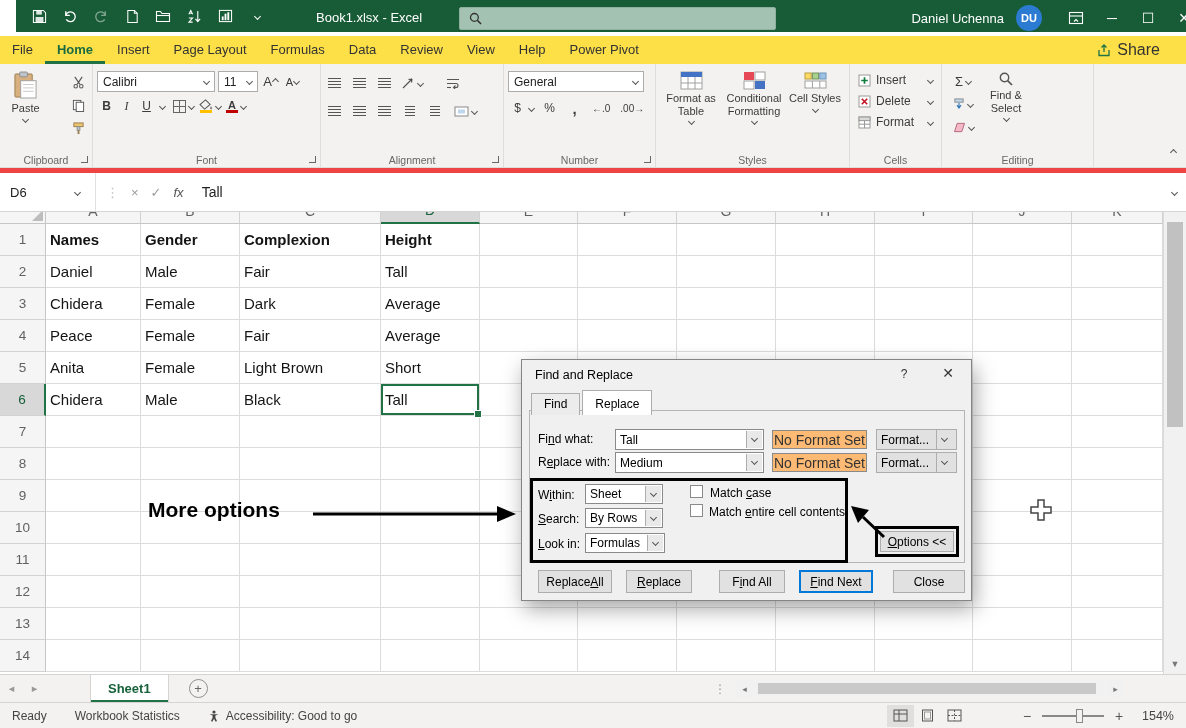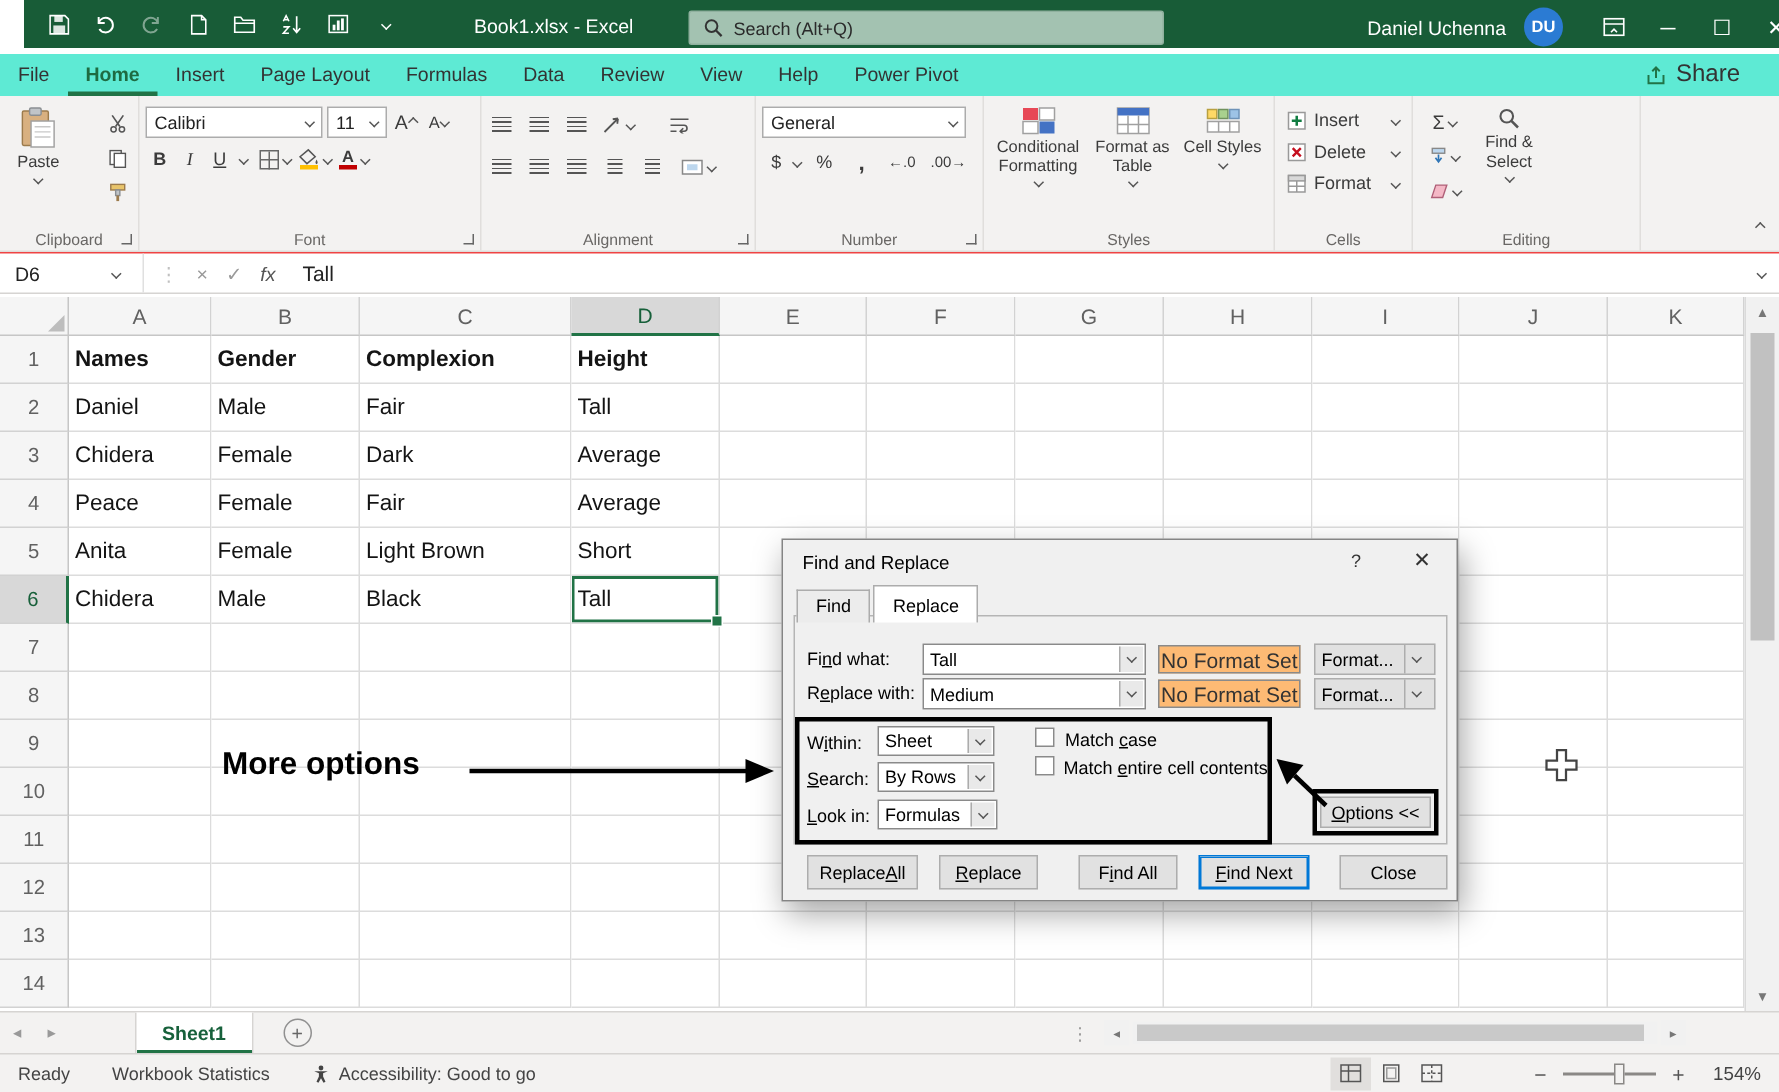--- a/index.html
+++ b/index.html
@@ -15,21 +15,21 @@
   .tb-title { position:absolute; left:300px; top:0; height:36px; line-height:36px; font-size:13px; color:#fff; }
   .tb-search { position:absolute; left:443px; top:7px; width:317px; height:23px; background:#A3C2B1; border:1px solid #8FB09E; border-radius:2px; display:flex; align-items:center; gap:7px; padding-left:9px; cursor:text; }
   .tb-search input { border:none; outline:none; background:transparent; font-family:inherit; font-size:12px; color:#222; width:250px; }
   .tb-search input::placeholder { color:#2a2a2a; opacity:1; }
   .tb-right { position:absolute; right:0; top:0; height:36px; display:flex; align-items:center; }
   .tb-user { font-size:13px; margin-right:12px; }
   .avatar { width:26px; height:26px; border-radius:50%; background:#2B7BD3; color:#fff; font-size:11px; font-weight:700; display:flex; align-items:center; justify-content:center; margin-right:16px; cursor:pointer; }
   .winbtn { width:36px; height:36px; display:flex; align-items:center; justify-content:center; font-size:14px; color:#fff; cursor:pointer; }
 
   
-  .tabrow { position:absolute; top:36px; left:0; width:100%; height:28px; background:#5eead4; display:flex; align-items:center; z-index:29; }
+  .tabrow { position:absolute; top:36px; left:0; width:100%; height:28px; background:#fde047; display:flex; align-items:center; z-index:29; }
   .rtab { padding:0 12px; font-size:13px; color:#333; line-height:28px; cursor:pointer; white-space:nowrap; }
   .rtab.active { color:#1E6B41; font-weight:600; box-shadow:inset 0 -3px 0 #217346; }
   .share-btn { margin-left:auto; margin-right:16px; align-self:center; display:flex; align-items:center; gap:6px; font-size:16px; color:#333; padding:3px 10px; border-radius:3px; cursor:pointer; }
 
   
   .ribbon { position:absolute; top:64px; left:0; width:100%; height:104px; background:#F3F2F1; border-bottom:1px solid #DFDDDB; display:flex; z-index:28; }
   .rgroup { position:relative; border-right:1px solid #E0DEDC; padding:3px 4px 16px; }
   .glabel { position:absolute; bottom:1px; left:0; right:0; text-align:center; font-size:10.5px; color:#696765; }
   .launcher { position:absolute; right:2px; bottom:2px; width:10px; height:10px; cursor:pointer; }
   .launcher::before { content:""; position:absolute; right:2px; bottom:2px; width:6px; height:6px; border-right:1.3px solid #666; border-bottom:1.3px solid #666; }
@@ -40,21 +40,21 @@
   .rcombo { height:21px; background:#fff; border:1px solid #ACACAC; display:flex; align-items:center; font-size:12px; padding:0 5px; color:#222; cursor:pointer; }
   .rcombo .chv { margin-left:auto; }
   .rrow { display:flex; align-items:center; gap:3px; }
   .rcol { display:flex; flex-direction:column; gap:4px; width:100%; }
   .lnico { width:13px; height:10px; background:repeating-linear-gradient(to bottom,#555 0 1px,transparent 1px 3px); }
   .redbar { width:12px; height:3px; background:#C00000; margin-top:-1px; }
   .cellrow { display:flex; align-items:center; gap:5px; font-size:12px; color:#3b3b3b; padding:2px 4px; cursor:pointer; }
   .ribbon-collapse { position:absolute; right:10px; bottom:6px; cursor:pointer; }
 
   
-  .fbar { position:absolute; top:168px; left:0; width:100%; height:28px; background:#fff; border-top:1px solid #ef4444; border-bottom:1px solid #D6D4D2; display:flex; align-items:stretch; z-index:27; }
+  .fbar { position:absolute; top:168px; left:0; width:100%; height:44px; background:#fff; border-top:5px solid #ef4444; border-bottom:1px solid #D6D4D2; display:flex; align-items:stretch; z-index:27; }
   .namebox { width:96px; border-right:1px solid #E0E0E0; display:flex; align-items:center; padding:0 6px 0 10px; gap:6px; }
   .namebox input { border:none; outline:none; width:56px; font-size:13px; color:#222; font-family:inherit; }
   .fxarea { display:flex; align-items:center; gap:12px; padding:0 10px; color:#9a9a9a; font-size:13px; }
   .fx-it { font-style:italic; color:#555; font-size:13px; }
   .fcontent { font-size:14px; color:#222; display:flex; align-items:center; padding-left:8px; flex:1; }
   .fbar-chv { width:26px; display:flex; align-items:center; justify-content:center; }
 
   
   :root { --cols:46px 95px 99px 141px 99px 98px 99px 99px 99px 98px 99px 1fr; }
   .col-headers { position:absolute; top:198px; left:0; right:23px; height:26px; display:grid; grid-template-columns:var(--cols); z-index:5; }
@@ -178,21 +178,20 @@
     <span class="qbtn">
         <span class="chv" style="border-color:#fff;"></span>
       </span>
   </div>
   <div class="tb-title">Book1.xlsx -  Excel</div>
   <div class="tb-search">
     <svg width="13" height="13" viewBox="0 0 14 14">
         <circle cx="5.8" cy="5.8" r="4.2" fill="none" stroke="#333" stroke-width="1.4"></circle>
         <line x1="9" y1="9" x2="13" y2="13" stroke="#333" stroke-width="1.6"></line>
       </svg>
-    <input placeholder="Search (Alt+Q)" style="">
   </div>
   <div class="tb-right">
     <span class="tb-user">Daniel Uchenna</span>
     <span class="avatar">DU</span>
     <span class="winbtn">
       <svg width="16" height="14" viewBox="0 0 16 14">
           <rect x="1.5" y="1.5" width="13" height="11" fill="none" stroke="#fff" stroke-width="1.1"></rect>
           <path d="M1.5 5 h13" stroke="#fff" stroke-width="1.1"></path>
           <path d="M6 10.5 l2-2 2 2" fill="none" stroke="#fff" stroke-width="1.1"></path>
         </svg>
@@ -381,37 +380,37 @@
         <span class="sb" style="font-size:15px; font-weight:700;">,</span>
         <span class="sb" style="font-size:10px;">←.0</span>
         <span class="sb" style="font-size:10px;">.00→</span>
       </div>
     </div>
     <span class="glabel">Number</span>
     <span class="launcher"></span>
   </div>
 
   <div class="rgroup" style="width:194px; display:flex;">
+    <div class="bb" style="width:62px;">
+      <svg width="23" height="19" viewBox="0 0 23 19">
+          <rect x="1" y="1" width="21" height="17" fill="#fff" stroke="#A0A0A0"></rect>
+          <rect x="1" y="1" width="21" height="5" fill="#4472C4"></rect>
+          <path d="M8 6 v12 M15 6 v12 M1 12 h21" stroke="#A0A0A0"></path>
+        </svg>
+      <span>Format as Table</span>
+      <span class="chv" style="margin:0;"></span>
+    </div>
     <div class="bb" style="width:64px;">
       <svg width="23" height="19" viewBox="0 0 23 19">
           <rect x="1" y="1" width="10" height="8" fill="#E74856"></rect>
           <rect x="12" y="1" width="10" height="8" fill="#fff" stroke="#A0A0A0"></rect>
           <rect x="1" y="10" width="10" height="8" fill="#fff" stroke="#A0A0A0"></rect>
           <rect x="12" y="10" width="10" height="8" fill="#4472C4"></rect>
         </svg>
       <span>Conditional Formatting</span>
-      <span class="chv" style="margin:0;"></span>
-    </div>
-    <div class="bb" style="width:62px;">
-      <svg width="23" height="19" viewBox="0 0 23 19">
-          <rect x="1" y="1" width="21" height="17" fill="#fff" stroke="#A0A0A0"></rect>
-          <rect x="1" y="1" width="21" height="5" fill="#4472C4"></rect>
-          <path d="M8 6 v12 M15 6 v12 M1 12 h21" stroke="#A0A0A0"></path>
-        </svg>
-      <span>Format as Table</span>
       <span class="chv" style="margin:0;"></span>
     </div>
     <div class="bb" style="width:58px;">
       <svg width="23" height="19" viewBox="0 0 23 19">
           <rect x="1" y="2" width="6.2" height="6" fill="#FFD966" stroke="#B8A040"></rect>
           <rect x="8.4" y="2" width="6.2" height="6" fill="#A9D18E" stroke="#70925E"></rect>
           <rect x="15.8" y="2" width="6.2" height="6" fill="#9DC3E6" stroke="#6E93B8"></rect>
           <rect x="1" y="10" width="21" height="7" fill="#fff" stroke="#A0A0A0"></rect>
           <path d="M8.4 10 v7 M15.8 10 v7" stroke="#A0A0A0"></path>
         </svg>

